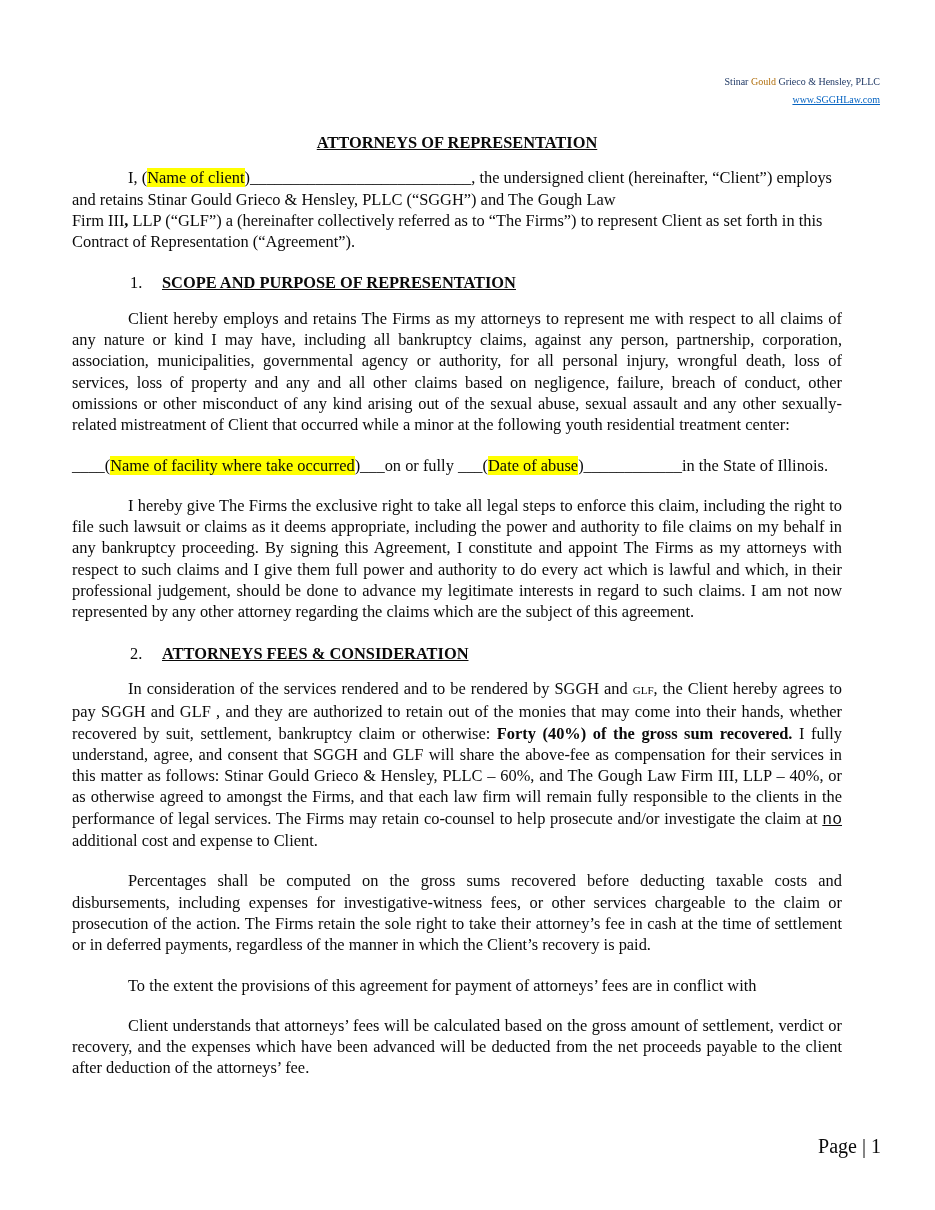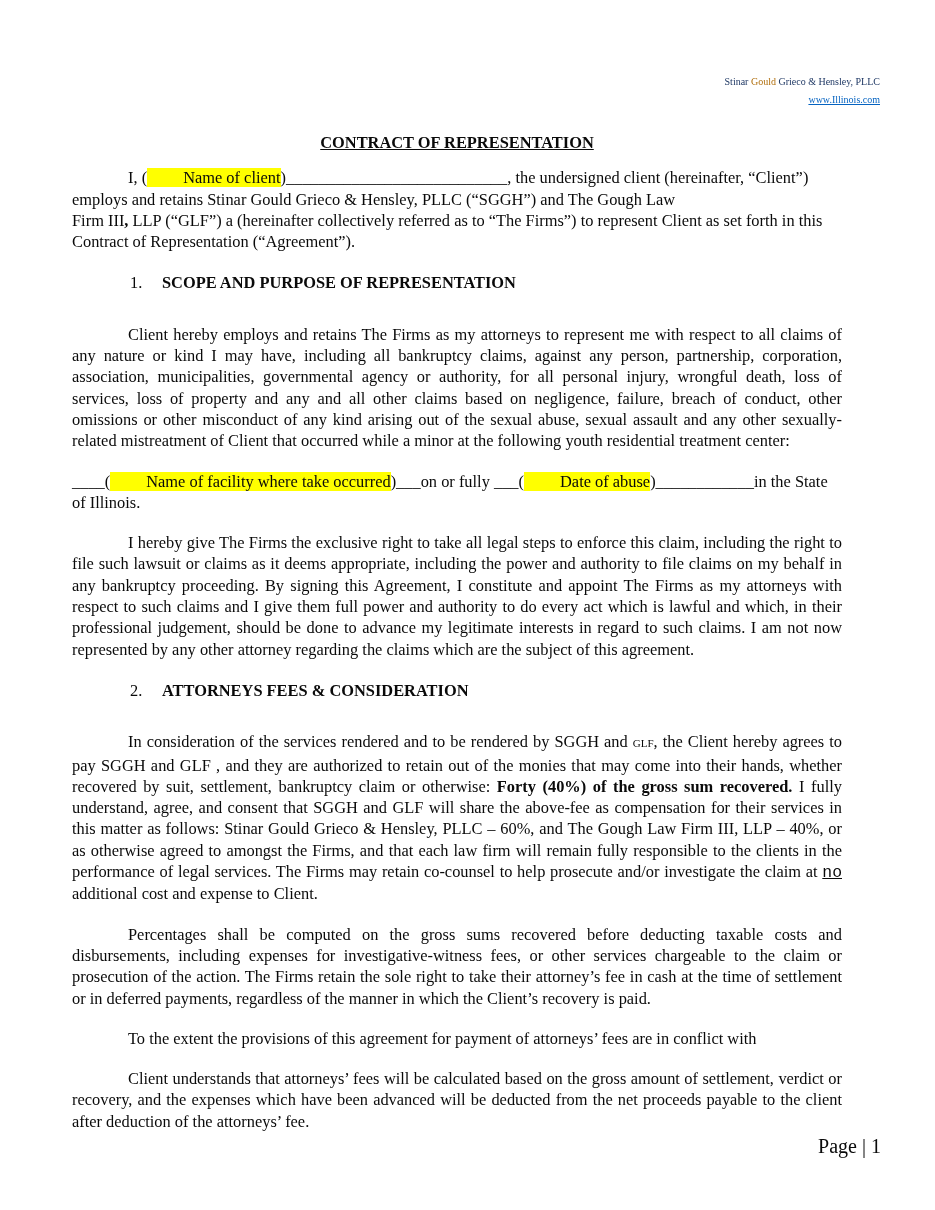--- a/index.html
+++ b/index.html
@@ -32,49 +32,49 @@
   .link { color: var(--link); text-decoration: underline; cursor: pointer; }
   .content { margin: 0 93px 0 72px; }
   .doc-title-wrap {
     margin: 23px 0 14px 0;
     text-align: center;
     font-weight: bold;
   }
   .doc-title { text-decoration: underline; }
   .paragraph { margin: 19px 0 0 0; text-indent: 56px; text-align: justify; }
   .heading { margin: 20px 0 0 0; padding-left: 58px; font-weight: bold; }
-  .heading + .paragraph { margin-top: 30px; }
+  .heading + .paragraph { margin-top: 14px; }
   .doc-body > :first-child { margin-top: 0; }
   .hnum { display: inline-block; min-width: 32px; font-weight: normal; }
-  .bu { font-weight: bold; }
+  .bu { font-weight: bold; text-decoration: underline; }
   .b { font-weight: bold; }
   .u { text-decoration: underline; font-family: Liberation Mono, monospace; }
-  .hl { background: var(--highlight); padding-left: 36px; }
+  .hl { background: var(--highlight); }
   .small { font-size: 11px; }
   [data-name="intro-paragraph"] { text-align: left; }
   [data-name="facility-line"] { text-indent: 0; text-align: left; }
   .page-number {
     position: absolute;
     top: 1136px;
     right: 54px;
     font-size: 20px;
   }
 </style>
 </head>
 <body>
 
 <div class="page" data-name="contract-document-page">
 
   <div class="letterhead" data-name="letterhead">
     <div class="firm-line" data-name="firm-name"><span class="navy" data-name="firm-name-part-1">Stinar </span><span class="brown" data-name="firm-name-part-2">Gould</span><span class="navy" data-name="firm-name-part-3"> Grieco &amp; Hensley, PLLC</span></div>
-    <div class="site-line" data-name="website-line"><a class="link" data-name="website-link">www.Illinois.com</a></div>
+    <div class="site-line" data-name="website-line"><a class="link" data-name="website-link">www.SGGHLaw.com</a></div>
   </div>
 
   <div class="content" data-name="document-content">
-    <div class="doc-title-wrap" data-name="document-title-row"><span class="doc-title" data-name="document-title">CONTRACT OF REPRESENTATION</span></div>
+    <div class="doc-title-wrap" data-name="document-title-row"><span class="doc-title" data-name="document-title">ATTORNEYS OF REPRESENTATION</span></div>
     <div class="doc-body" data-name="document-body">
         <div class="paragraph" data-name="intro-paragraph"><span data-name="text-run">I, (</span><span class="hl" data-name="fill-in-field-highlight">Name of client</span><span data-name="text-run">)___________________________, the undersigned client (hereinafter, “Client”) employs and retains Stinar Gould Grieco &amp; Hensley, PLLC (“SGGH”) and The Gough Law</span><br><span data-name="text-run">Firm III</span><span class="b" data-name="text-run">,</span><span data-name="text-run"> LLP (“GLF”) a (hereinafter collectively referred as to “The Firms”) to represent Client as set forth in this Contract of Representation (“Agreement”).</span></div>
         <div class="heading" data-name="section-1-heading"><span class="hnum" data-name="heading-number">1.</span><span class="bu" data-name="heading-text">SCOPE AND PURPOSE OF REPRESENTATION</span></div>
         <div class="paragraph" data-name="scope-paragraph"><span data-name="text-run">Client hereby employs and retains The Firms as my attorneys to represent me with respect to all claims of any nature or kind I may have, including all bankruptcy claims, against any person, partnership, corporation, association, municipalities, governmental agency or authority, for all personal injury, wrongful death, loss of services, loss of property and any and all other claims based on negligence, failure, breach of conduct, other omissions or other misconduct of any kind arising out of the sexual abuse, sexual assault and any other sexually-related mistreatment of Client that occurred while a minor at the following youth residential treatment center:</span></div>
         <div class="paragraph" data-name="facility-line"><span data-name="text-run">____(</span><span class="hl" data-name="fill-in-field-highlight">Name of facility where take occurred</span><span data-name="text-run">)___on or fully ___(</span><span class="hl" data-name="fill-in-field-highlight">Date of abuse</span><span data-name="text-run">)____________in the State of Illinois.</span></div>
         <div class="paragraph" data-name="authority-paragraph"><span data-name="text-run">I hereby give The Firms the exclusive right to take all legal steps to enforce this claim, including the right to file such lawsuit or claims as it deems appropriate, including the power and authority to file claims on my behalf in any bankruptcy proceeding. By signing this Agreement, I constitute and appoint The Firms as my attorneys with respect to such claims and I give them full power and authority to do every act which is lawful and which, in their professional judgement, should be done to advance my legitimate interests in regard to such claims. I am not now represented by any other attorney regarding the claims which are the subject of this agreement.</span></div>
         <div class="heading" data-name="section-2-heading"><span class="hnum" data-name="heading-number">2.</span><span class="bu" data-name="heading-text">ATTORNEYS FEES &amp; CONSIDERATION</span></div>
         <div class="paragraph" data-name="fees-paragraph"><span data-name="text-run">In consideration of the services rendered and to be rendered by SGGH and </span><span class="small" data-name="text-run">GLF</span><span data-name="text-run">, the Client hereby agrees to pay SGGH and GLF , and they are authorized to retain out of the monies that may come into their hands, whether recovered by suit, settlement, bankruptcy claim or otherwise: </span><span class="b" data-name="text-run">Forty (40%) of the gross sum recovered.</span><span data-name="text-run"> I fully understand, agree, and consent that SGGH and GLF will share the above-fee as compensation for their services in this matter as follows: Stinar Gould Grieco &amp; Hensley, PLLC – 60%, and The Gough Law Firm III, LLP – 40%, or as otherwise agreed to amongst the Firms, and that each law firm will remain fully responsible to the clients in the performance of legal services. The Firms may retain co-counsel to help prosecute and/or investigate the claim at </span><span class="u" data-name="text-run">no</span><span data-name="text-run"> additional cost and expense to Client.</span></div>
         <div class="paragraph" data-name="percentages-paragraph"><span data-name="text-run">Percentages shall be computed on the gross sums recovered before deducting taxable costs and disbursements, including expenses for investigative-witness fees, or other services chargeable to the claim or prosecution of the action. The Firms retain the sole right to take their attorney’s fee in cash at the time of settlement or in deferred payments, regardless of the manner in which the Client’s recovery is paid.</span></div>
         <div class="paragraph" data-name="conflict-paragraph"><span data-name="text-run">To the extent the provisions of this agreement for payment of attorneys’ fees are in conflict with</span></div>

